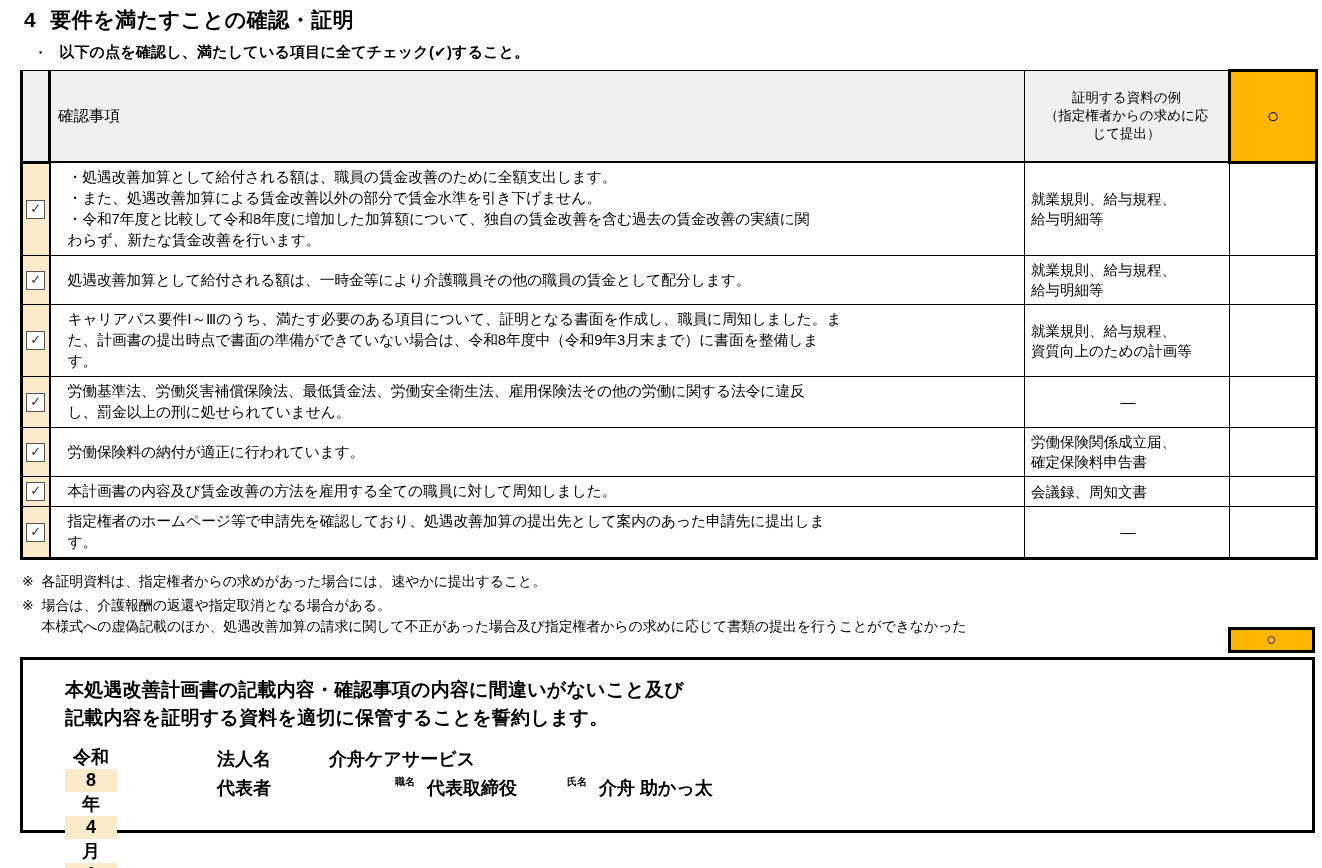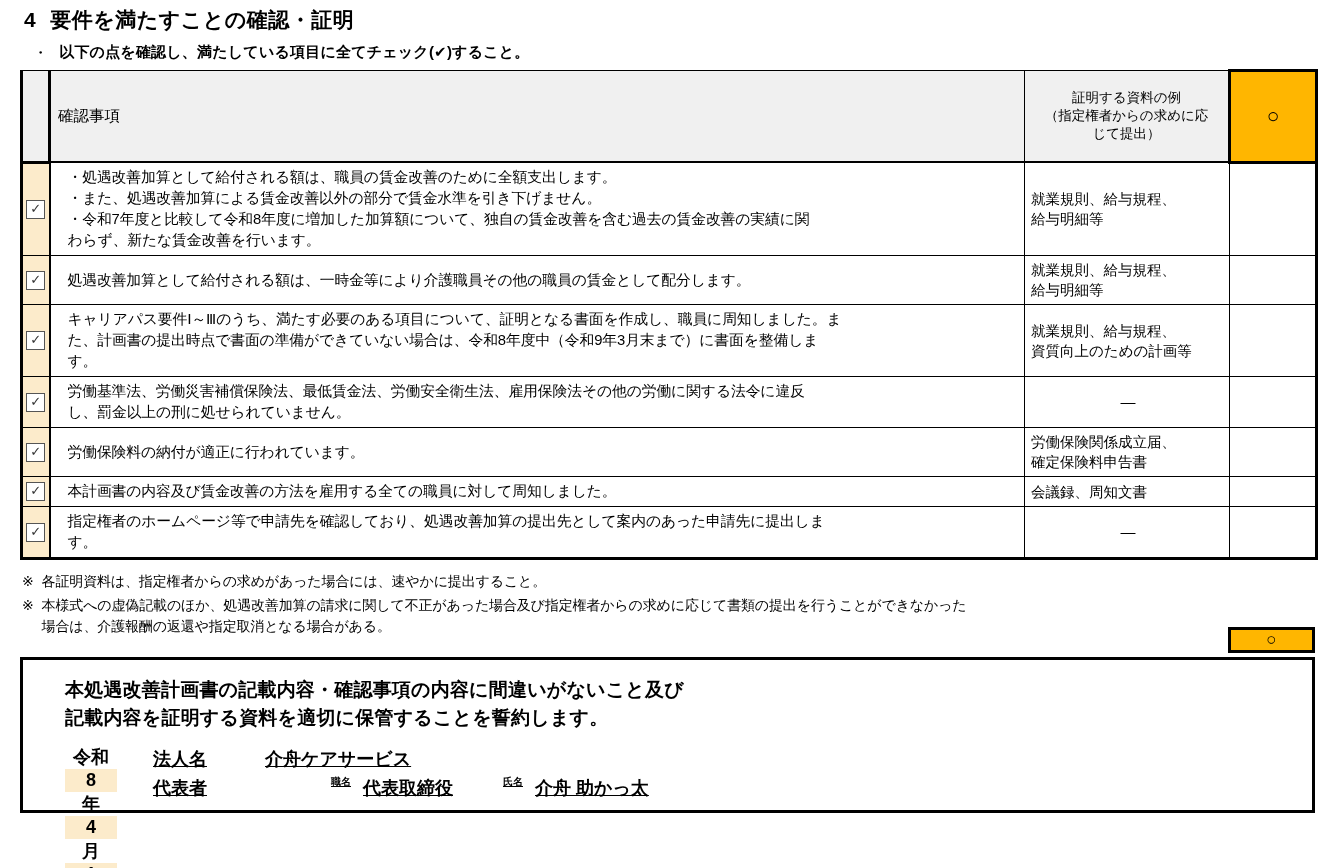--- a/index.html
+++ b/index.html
@@ -187,21 +187,21 @@
     box-sizing: border-box;
     text-align: center;
     font-size: 17px;
     line-height: 20px;
   }
   .pledge-box {
     border: 3px solid #000;
     background: #ffffff;
     padding: 16px 0 14px 0;
     box-sizing: border-box;
-    height: 156px;
+    height: 176px;
   }
   .pledge-text {
     font-size: 19px;
     font-weight: bold;
     line-height: 1.45;
     padding-left: 42px;
     letter-spacing: 0.2px;
   }
   .pledge-sign {
     display: flex;
@@ -220,23 +220,22 @@
   }
   .date-row .lbl { padding: 0 3px; }
   .date-val {
     display: inline-block;
     min-width: 44px;
     background: #FCEBCB;
     text-align: center;
     padding: 1px 4px;
   }
   .sign-block {
-    margin-left: 36px;
+    margin-left: 100px;
     line-height: 1.62;
-    text-decoration: underline;
   }
   .sign-line { display: flex; white-space: nowrap; }
   .sign-label { display: inline-block; width: 112px; }
   .sign-sub { display: inline-block; width: 86px; text-align: right; padding-right: 12px;}
   .sign-sub2 { display: inline-block; width: 70px; text-align: right; padding-right: 12px;}
   .sign-value { display: inline-block; }
   .small-lbl { font-size: 10px; }
 </style>
 </head>
 <body>
@@ -360,22 +359,22 @@
   <div class="notes" id="notes-container">
       <div class="note">
         <span class="note-mark">※</span>
         <span class="note-body">
           <span class="indent">各証明資料は、指定権者からの求めがあった場合には、速やかに提出すること。</span>
         </span>
       </div>
       <div class="note">
         <span class="note-mark">※</span>
         <span class="note-body">
+          <span class="indent">場合は、介護報酬の返還や指定取消となる場合がある。</span>
           <span class="indent">本様式への虚偽記載のほか、処遇改善加算の請求に関して不正があった場合及び指定権者からの求めに応じて書類の提出を行うことができなかった</span>
-          <span class="indent">場合は、介護報酬の返還や指定取消となる場合がある。</span>
         </span>
       </div>
     </div>
 
   <div class="pledge-wrap">
     <div class="pledge-mark">○</div>
     <div class="pledge-box">
       <div class="pledge-text">
         <div>本処遇改善計画書の記載内容・確認事項の内容に間違いがないこと及び</div>
         <div>記載内容を証明する資料を適切に保管することを誓約します。</div>

